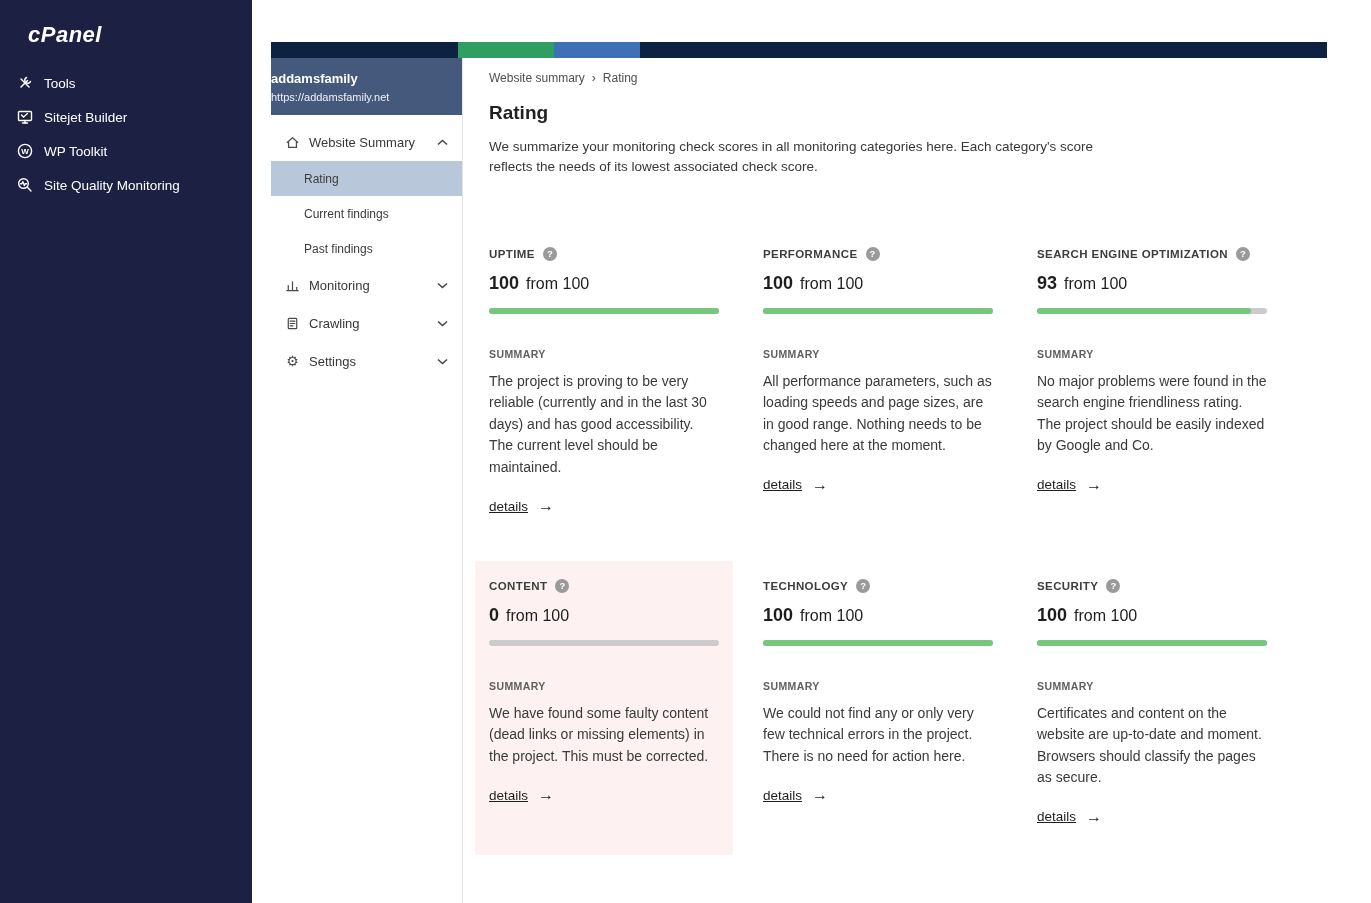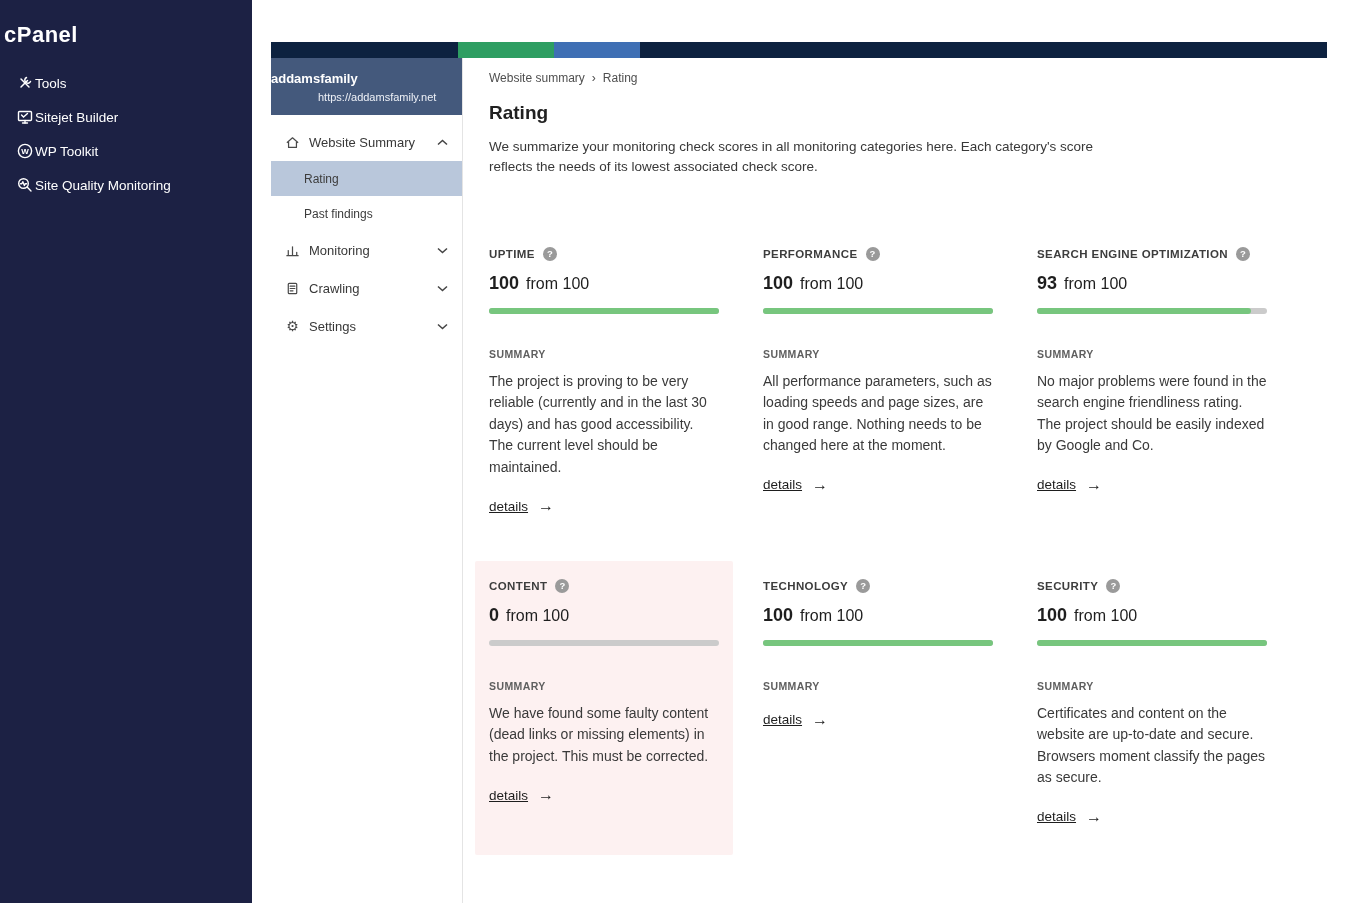--- a/index.html
+++ b/index.html
@@ -15,35 +15,35 @@
   }
   *{box-sizing:border-box;margin:0;padding:0;}
   html,body{width:1371px;height:903px;}
   body{
     position:relative;overflow:hidden;background:#fff;
     font-family:"Liberation Sans",sans-serif;color:#222;
   }
 
   
   .left-sidebar{position:absolute;left:0;top:0;width:252px;height:100%;background:var(--sidebar-bg);}
-  .logo{padding:22px 4px 18px;color:#fff;font-size:22px;font-weight:bold;letter-spacing:.5px;cursor:pointer;}
-  .nav-item{display:flex;align-items:center;gap:1px;padding:8px 16px;color:#fff;font-size:13.5px;cursor:pointer;}
+  .logo{padding:22px 28px 18px;color:#fff;font-size:22px;font-weight:bold;font-style:italic;letter-spacing:.5px;cursor:pointer;}
+  .nav-item{display:flex;align-items:center;gap:10px;padding:8px 16px;color:#fff;font-size:13.5px;cursor:pointer;}
   .nav-icon{width:18px;height:18px;flex:none;}
 
   
   .top-bar{position:absolute;left:271px;top:42px;width:1056px;height:16px;background:var(--topbar-bg);}
   .top-bar .seg{position:absolute;top:0;height:100%;}
   .seg-green{left:187px;width:96px;background:var(--topbar-green);}
   .seg-blue{left:283px;width:86px;background:var(--topbar-blue);}
 
   
   .site-panel{position:absolute;left:271px;top:58px;width:192px;bottom:0;background:#fff;border-right:1px solid #e4e4e4;}
   .site-header{background:var(--site-header-bg);color:#fff;padding:13px 0 12px;}
   .site-name{font-size:13px;font-weight:bold;}
-  .site-url{font-size:11px;margin-top:5px;color:#eef1f7;margin-left:47px;}
+  .site-url{font-size:11px;margin-top:5px;color:#eef1f7;}
   .menu{padding-top:8px;}
   .menu-parent{display:flex;align-items:center;height:38px;padding:0 14px;font-size:13px;color:#383838;cursor:pointer;}
   .menu-icon{width:15px;height:15px;margin-right:9px;flex:none;display:flex;align-items:center;justify-content:center;color:#4a4a4a;font-size:14px;line-height:1;}
   .chevron{margin-left:auto;display:flex;}
   .menu-sub{height:35px;display:flex;align-items:center;padding-left:33px;font-size:12px;color:#3c3c3c;cursor:pointer;}
   .menu-sub.selected{background:var(--selected-item-bg);}
 
   
   .content{position:absolute;left:463px;top:58px;width:864px;bottom:0;padding:13px 0 0 26px;overflow:hidden;}
   .breadcrumb{display:flex;align-items:center;gap:7px;font-size:12px;color:#4f4f4f;}
@@ -143,20 +143,23 @@
         <svg width="11" height="7" viewBox="0 0 11 7">
             <polyline points="1,5.5 5.5,1.5 10,5.5" fill="none" stroke="#444" stroke-width="1.5"></polyline>
           </svg>
       </span>
     </div>
 
     <div class="menu-sub selected">
       <span>Rating</span>
     </div>
     <div class="menu-sub">
+      <span>Current findings</span>
+    </div>
+    <div class="menu-sub">
       <span>Past findings</span>
     </div>
 
     <div class="menu-parent">
       <span class="menu-icon">
         <svg width="15" height="15" viewBox="0 0 16 16" fill="none" stroke="#4a4a4a" stroke-width="1.3" stroke-linecap="round">
           <path d="M3.5 13 V8"></path>
             <path d="M8 13 V4"></path>
             <path d="M12.5 13 V10"></path>
             <path d="M2 13.5 H14"></path>
@@ -297,40 +300,41 @@
         <span class="help-icon">?</span>
       </div>
       <div class="score-row">
         <span class="score">100</span>
         <span class="score-suffix">from 100</span>
       </div>
       <div class="bar">
           <div class="bar-fill" style="width: 100%;"></div>
         </div>
       <div class="summary-label">SUMMARY</div>
+      <p class="summary-text">We could not find any or only very few technical errors in the project. There is no need for action here.</p>
       <div class="details-row">
         <span class="details-text">details</span>
         <span class="details-arrow">→</span>
       </div>
     </section>
 
     <section class="card">
       <div class="card-title-row">
         <span class="card-title">SECURITY</span>
         <span class="help-icon">?</span>
       </div>
       <div class="score-row">
         <span class="score">100</span>
         <span class="score-suffix">from 100</span>
       </div>
       <div class="bar">
           <div class="bar-fill" style="width: 100%;"></div>
         </div>
       <div class="summary-label">SUMMARY</div>
-      <p class="summary-text">Certificates and content on the website are up-to-date and secure. Browsers moment classify the pages as secure.</p>
+      <p class="summary-text">Certificates and content on the website are up-to-date and moment. Browsers should classify the pages as secure.</p>
       <div class="details-row">
         <span class="details-text">details</span>
         <span class="details-arrow">→</span>
       </div>
     </section>
 
   </div>
 </main>
 
 </body></html>

